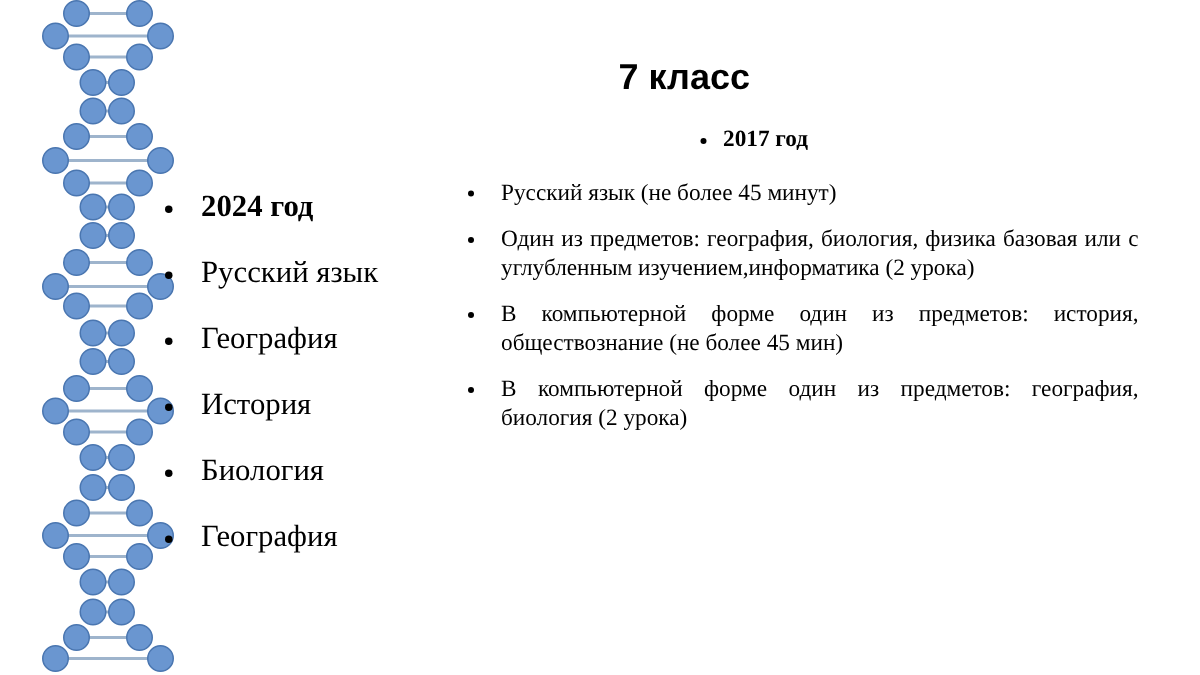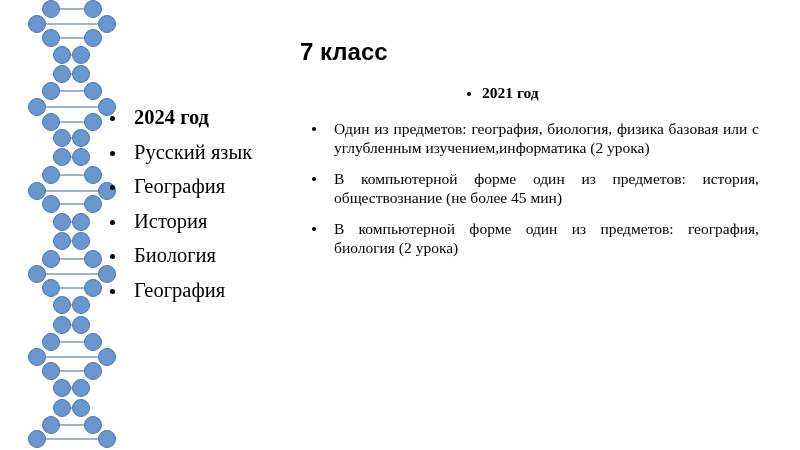--- a/index.html
+++ b/index.html
@@ -1,27 +1,27 @@
 <!DOCTYPE html>
 <html><head>
 <meta charset="utf-8">
 <style>
   html, body { margin: 0; padding: 0; }
   body { width: 800px; height: 450px; background: #ffffff; position: relative; overflow: hidden; }
   .dna { position: absolute; left: 0; top: 0; width: 130px; height: 450px; }
   .title {
-    position: absolute; left: 300px; top: 38px; width: 200px; text-align: left;
+    position: absolute; left: 300px; top: 38px; width: 200px; text-align: right;
     font-family: "Liberation Sans", sans-serif; font-weight: bold; font-size: 24px; color: #000;
   }
   .left-list {
     position: absolute; left: 106px; top: 106px; width: 180px;
     font-family: "Liberation Serif", serif; font-size: 20.5px; color: #000;
     list-style: none; margin: 0; padding: 0;
   }
-  .left-list li { position: relative; padding-left: 28px; margin-bottom: 11.6px; line-height: 23px; }
+  .left-list li { position: relative; padding-left: 28px; margin-bottom: 11.6px; line-height: 23px; margin-top: 21px; }
   .left-list li::before {
     content: ""; position: absolute; left: 4px; top: 10px; width: 5px; height: 5px;
     border-radius: 50%; background: #000;
   }
   .left-list li.bold { font-weight: bold; }
   .year-right {
     position: absolute; left: 482px; top: 84px;
     font-family: "Liberation Serif", serif; font-size: 15.5px; font-weight: bold; color: #000;
   }
   .year-right::before {
@@ -135,19 +135,20 @@
 
 <ul class="left-list">
   <li class="bold">2024 год</li>
   <li>Русский язык</li>
   <li>География</li>
   <li>История</li>
   <li>Биология</li>
   <li>География</li>
 </ul>
 
-<div class="year-right">2021 год</div>
+<div class="year-right">2017 год</div>
 
 <ul class="right-list">
+  <li>Русский язык (не более 45 минут)</li>
   <li>Один из предметов: география, биология, физика базовая или с углубленным изучением,информатика (2 урока)</li>
   <li>В компьютерной форме один из предметов: история, обществознание (не более 45 мин)</li>
   <li>В компьютерной форме один из предметов: география, биология  (2 урока)</li>
 </ul>
 
 </body></html>

